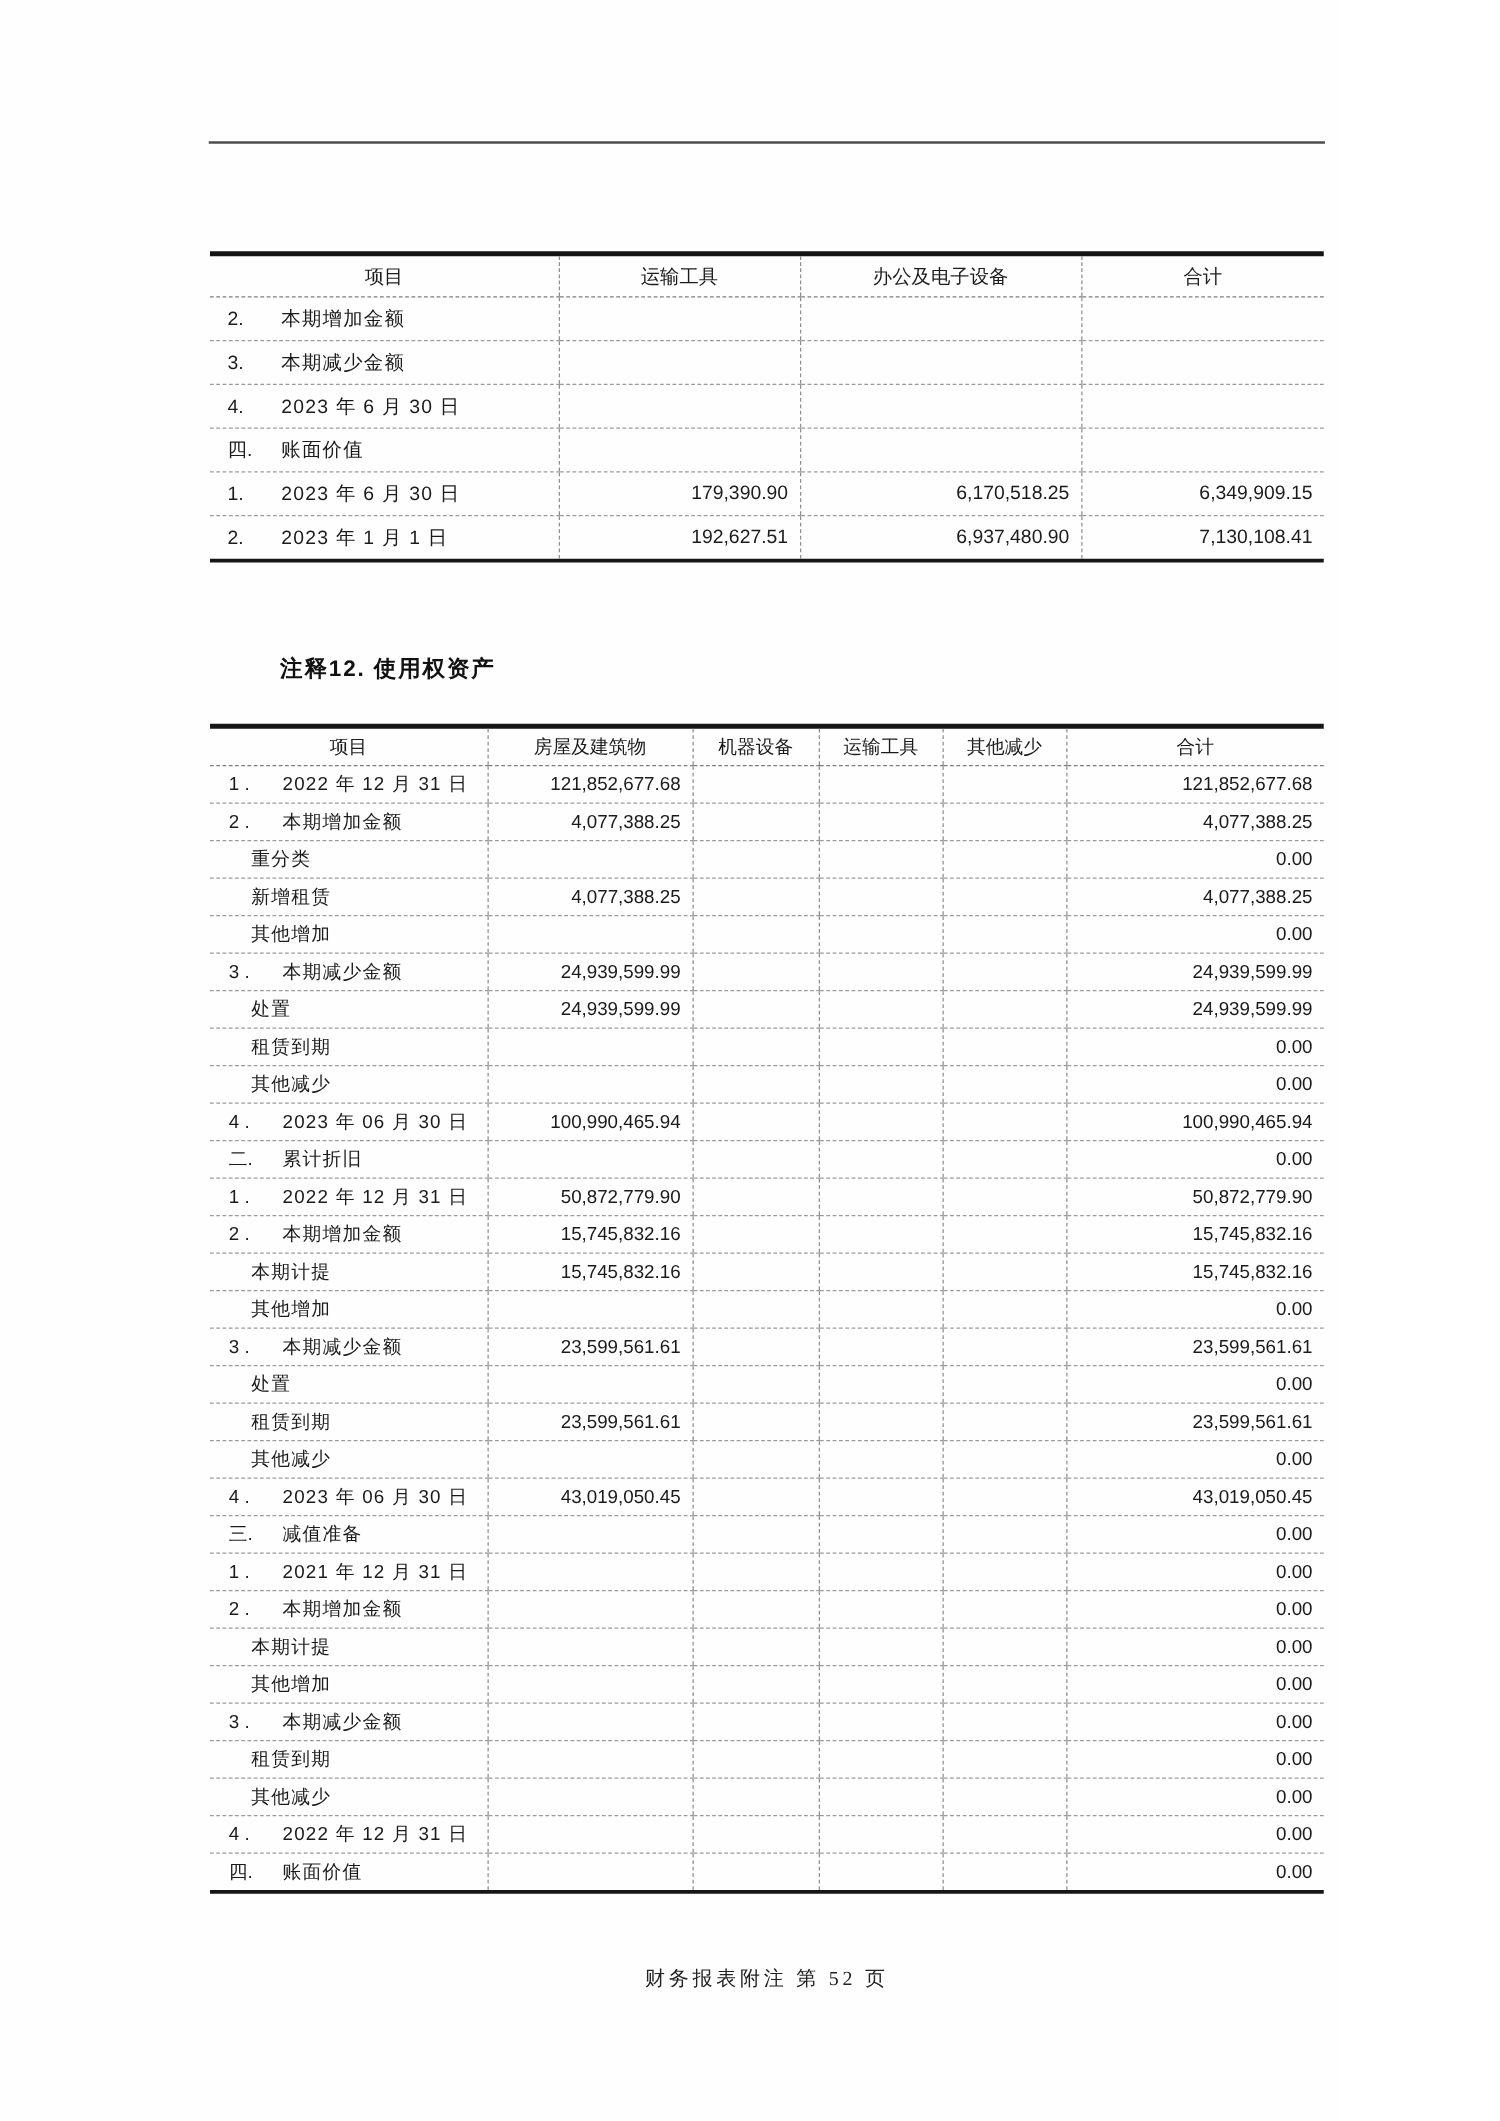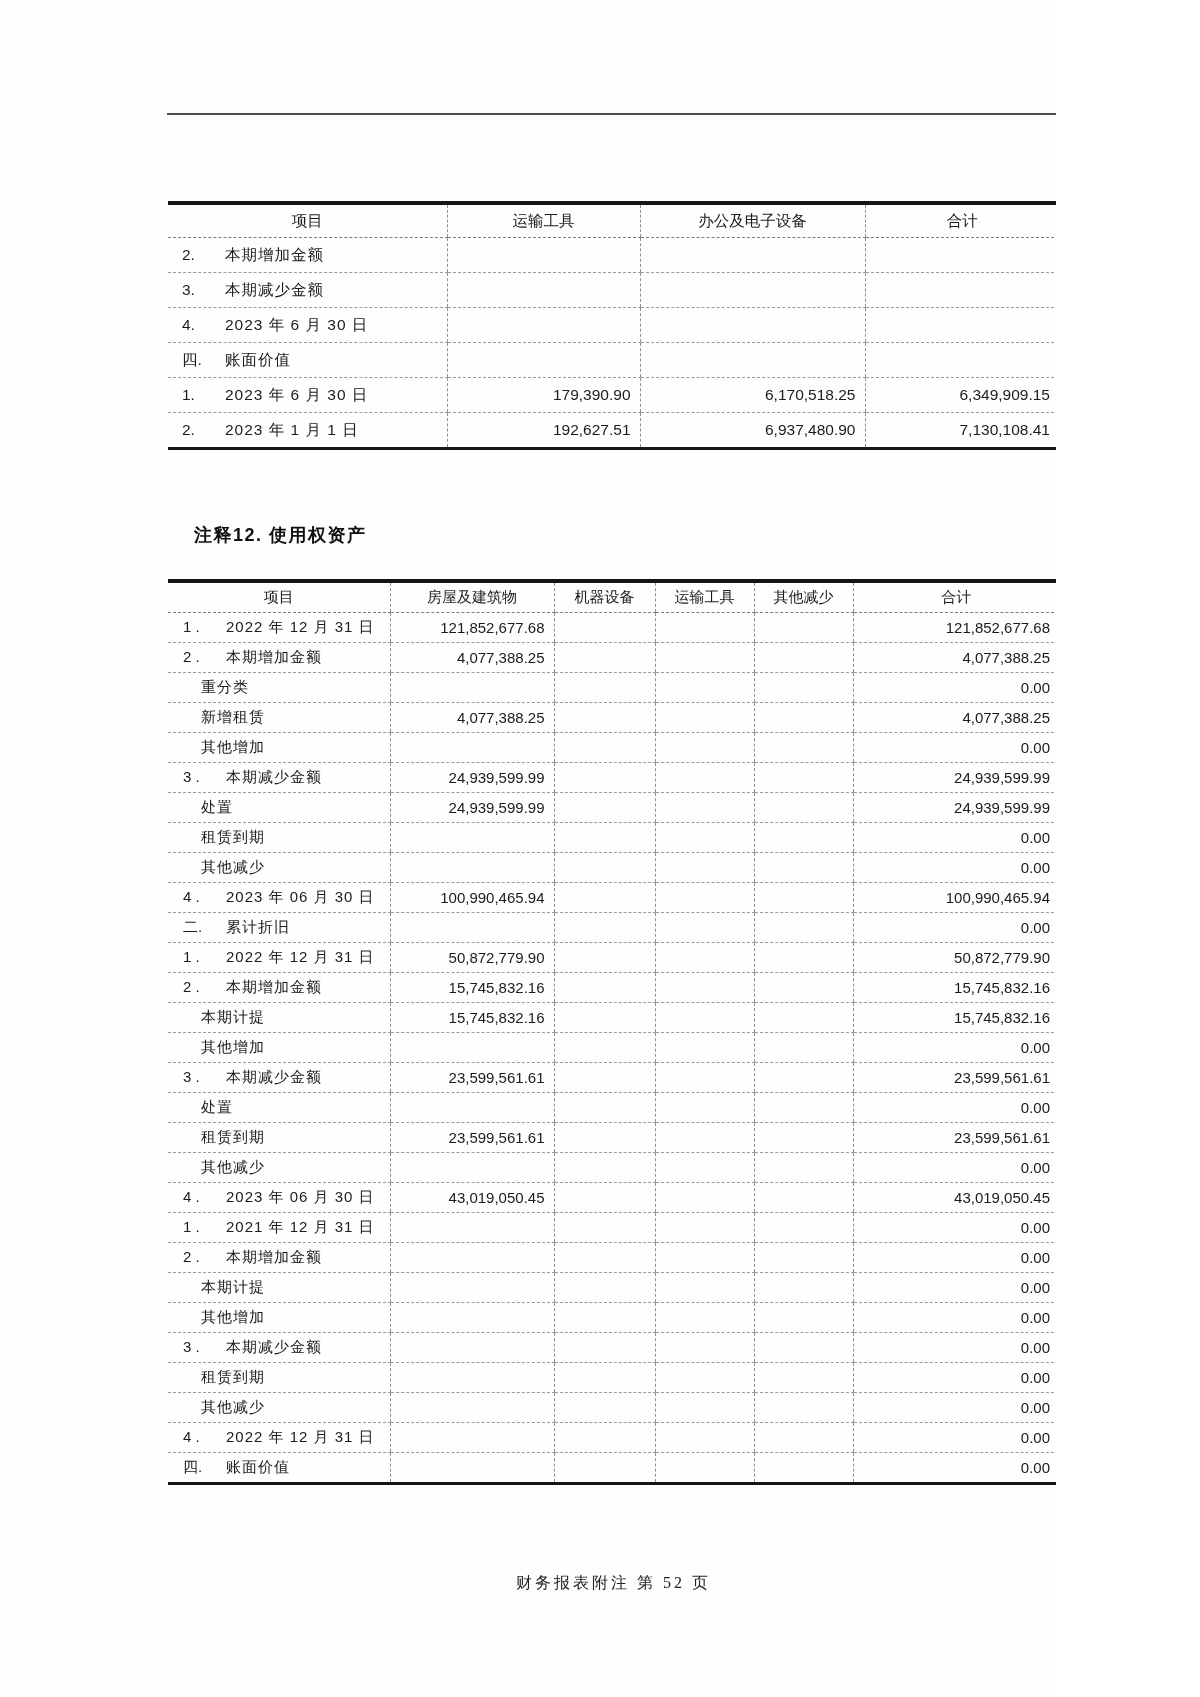--- a/index.html
+++ b/index.html
@@ -2,21 +2,21 @@
 <html><head>
 <meta charset="utf-8">
 <style>
   html,body { margin:0; padding:0; }
   body {
     width:1200px; height:1697px;
     background:#ffffff;
     font-family:"Liberation Sans","DejaVu Sans",sans-serif;
     color:#1b1b1b;
   }
-  .page { position:relative; width:1056px; height:1697px; background:#fefefe; overflow:hidden; }
+  .page { position:relative; width:1056px; height:1697px; background:#fefefe; overflow:hidden;padding-left:16px; }
 
   .top-rule {
     position:absolute; top:113px; left:167px; width:893px; height:2px;
     background:#4d4d4d;
   }
 
   .tblwrap {
     position:absolute;
     border-top:4px solid #161616;
     border-bottom:3px solid #161616;
@@ -43,21 +43,21 @@
   .val-cell { text-align:right; padding-right:9px; }
 
   .item-cell { text-align:left; }
   .rnum { display:inline-block; box-sizing:border-box; }
   .t1 .rnum { padding-left:14px; width:57px; }
   .t2 .rnum { padding-left:15px; width:58px; }
   .rlabel { letter-spacing:1px; }
   .rlabel.sub { padding-left:33px; }
 
   .note-title {
-    position:absolute; top:523px; left:194px;
+    position:absolute; top:523px; left:224px;
     font-size:18px; font-weight:bold; letter-spacing:1.5px;
     color:#111;
   }
 
   .page-footer {
     position:absolute; top:1573px; left:168px; width:891px;
     text-align:center;
     font-family:"Liberation Serif","DejaVu Serif",serif;
     font-size:16px; letter-spacing:3px; color:#222;
   }
@@ -303,20 +303,28 @@
           </tr>
           <tr>
             <td class="item-cell"><span class="rnum">4 .</span><span class="rlabel">2023 年 06 月 30 日</span></td>
             <td class="val-cell">43,019,050.45</td>
             <td class="val-cell"></td>
             <td class="val-cell"></td>
             <td class="val-cell"></td>
             <td class="val-cell">43,019,050.45</td>
           </tr>
           <tr>
+            <td class="item-cell"><span class="rnum">三.</span><span class="rlabel">减值准备</span></td>
+            <td class="val-cell"></td>
+            <td class="val-cell"></td>
+            <td class="val-cell"></td>
+            <td class="val-cell"></td>
+            <td class="val-cell">0.00</td>
+          </tr>
+          <tr>
             <td class="item-cell"><span class="rnum">1 .</span><span class="rlabel">2021 年 12 月 31 日</span></td>
             <td class="val-cell"></td>
             <td class="val-cell"></td>
             <td class="val-cell"></td>
             <td class="val-cell"></td>
             <td class="val-cell">0.00</td>
           </tr>
           <tr>
             <td class="item-cell"><span class="rnum">2 .</span><span class="rlabel">本期增加金额</span></td>
             <td class="val-cell"></td>

